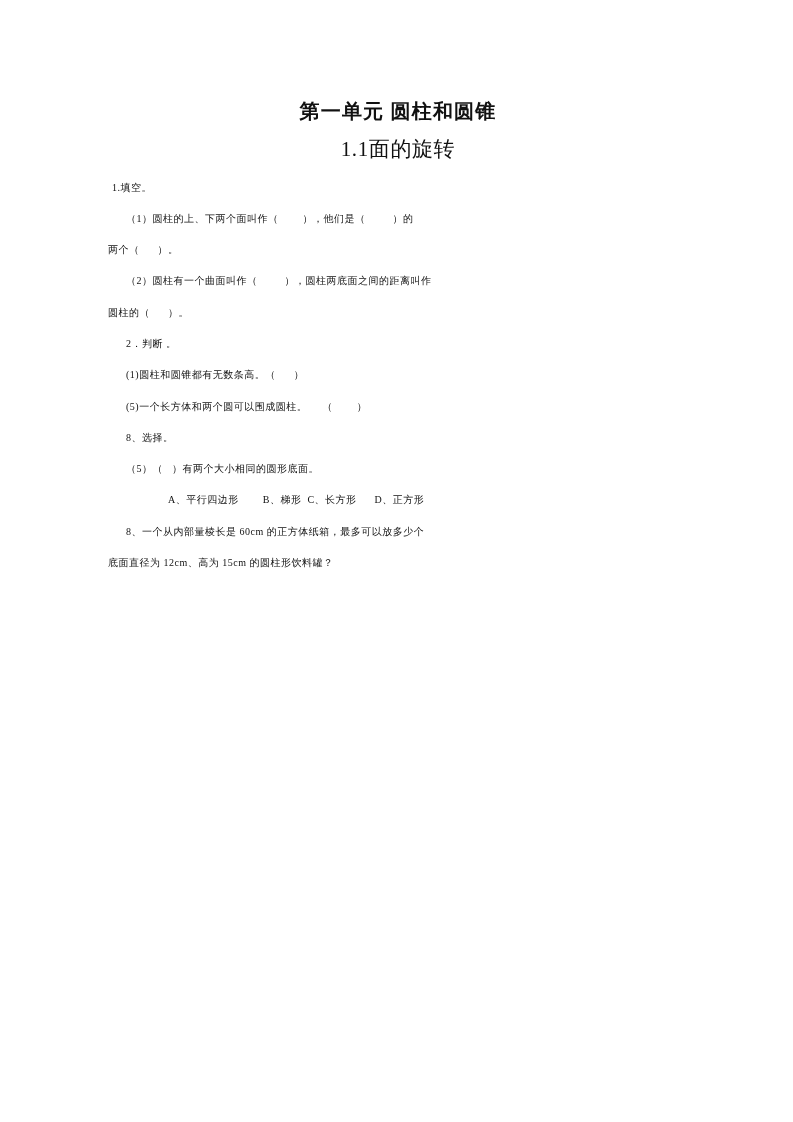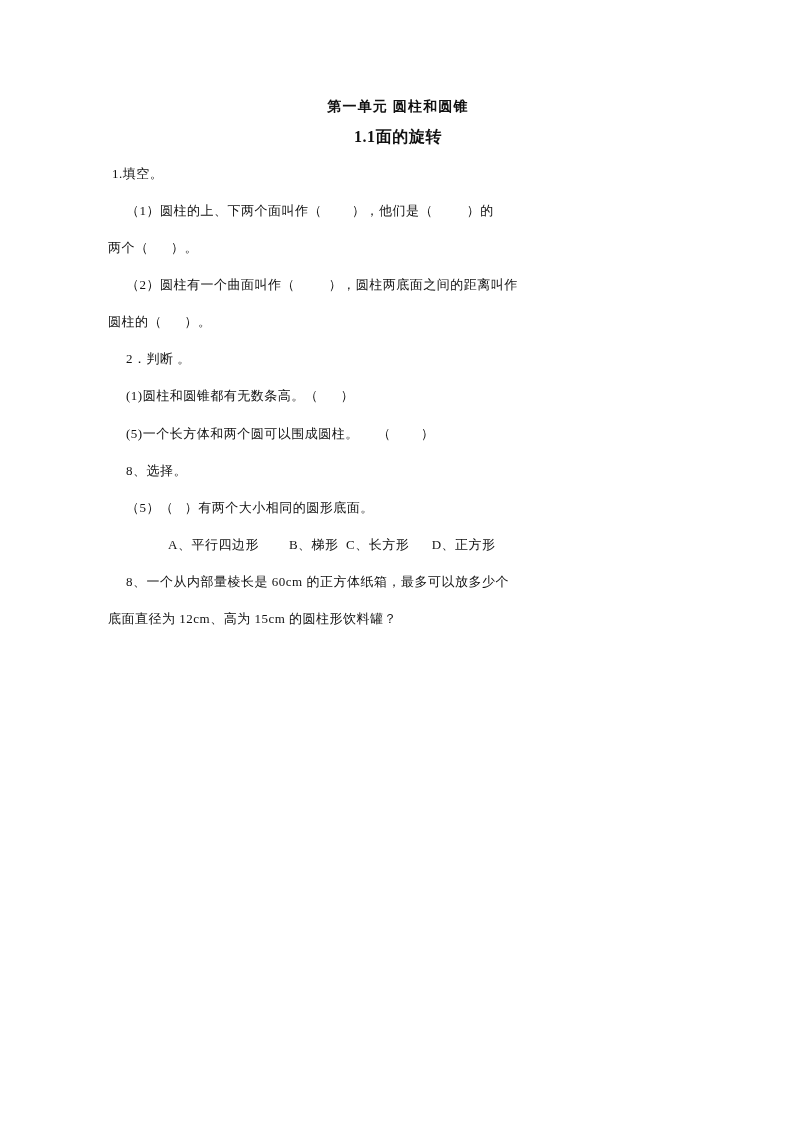--- a/index.html
+++ b/index.html
@@ -24,39 +24,39 @@
     background: #ffffff;
   }
   .content {
     position: absolute;
     left: 108px;
     top: 96px;
     width: 580px;
   }
   .doc-title {
     text-align: center;
-    font-size: 14px;
+    font-size: 20px;
     font-weight: bold;
     letter-spacing: 1.2px;
     margin: 0 0 8px 0;
     line-height: 1.5;
   }
   .doc-subtitle {
     text-align: center;
-    font-size: 16px;
-    font-weight: bold;
+    font-size: 21px;
+    font-weight: normal;
     letter-spacing: 0.6px;
     margin: 4px 0 2px 0;
     line-height: 1.5;
   }
   .q-block {
     margin-top: 9px;
   }
   .line {
-    font-size: 13px;
+    font-size: 10px;
     line-height: 1.93;
     letter-spacing: 0.5px;
     white-space: pre-wrap;
     margin-top: 12px;
   }
   .indent-0 { padding-left: 4px; }
   .indent-1 { padding-left: 18px; }
   .indent-hang { padding-left: 0px; }
   .sub-answers {
     padding-left: 60px;

